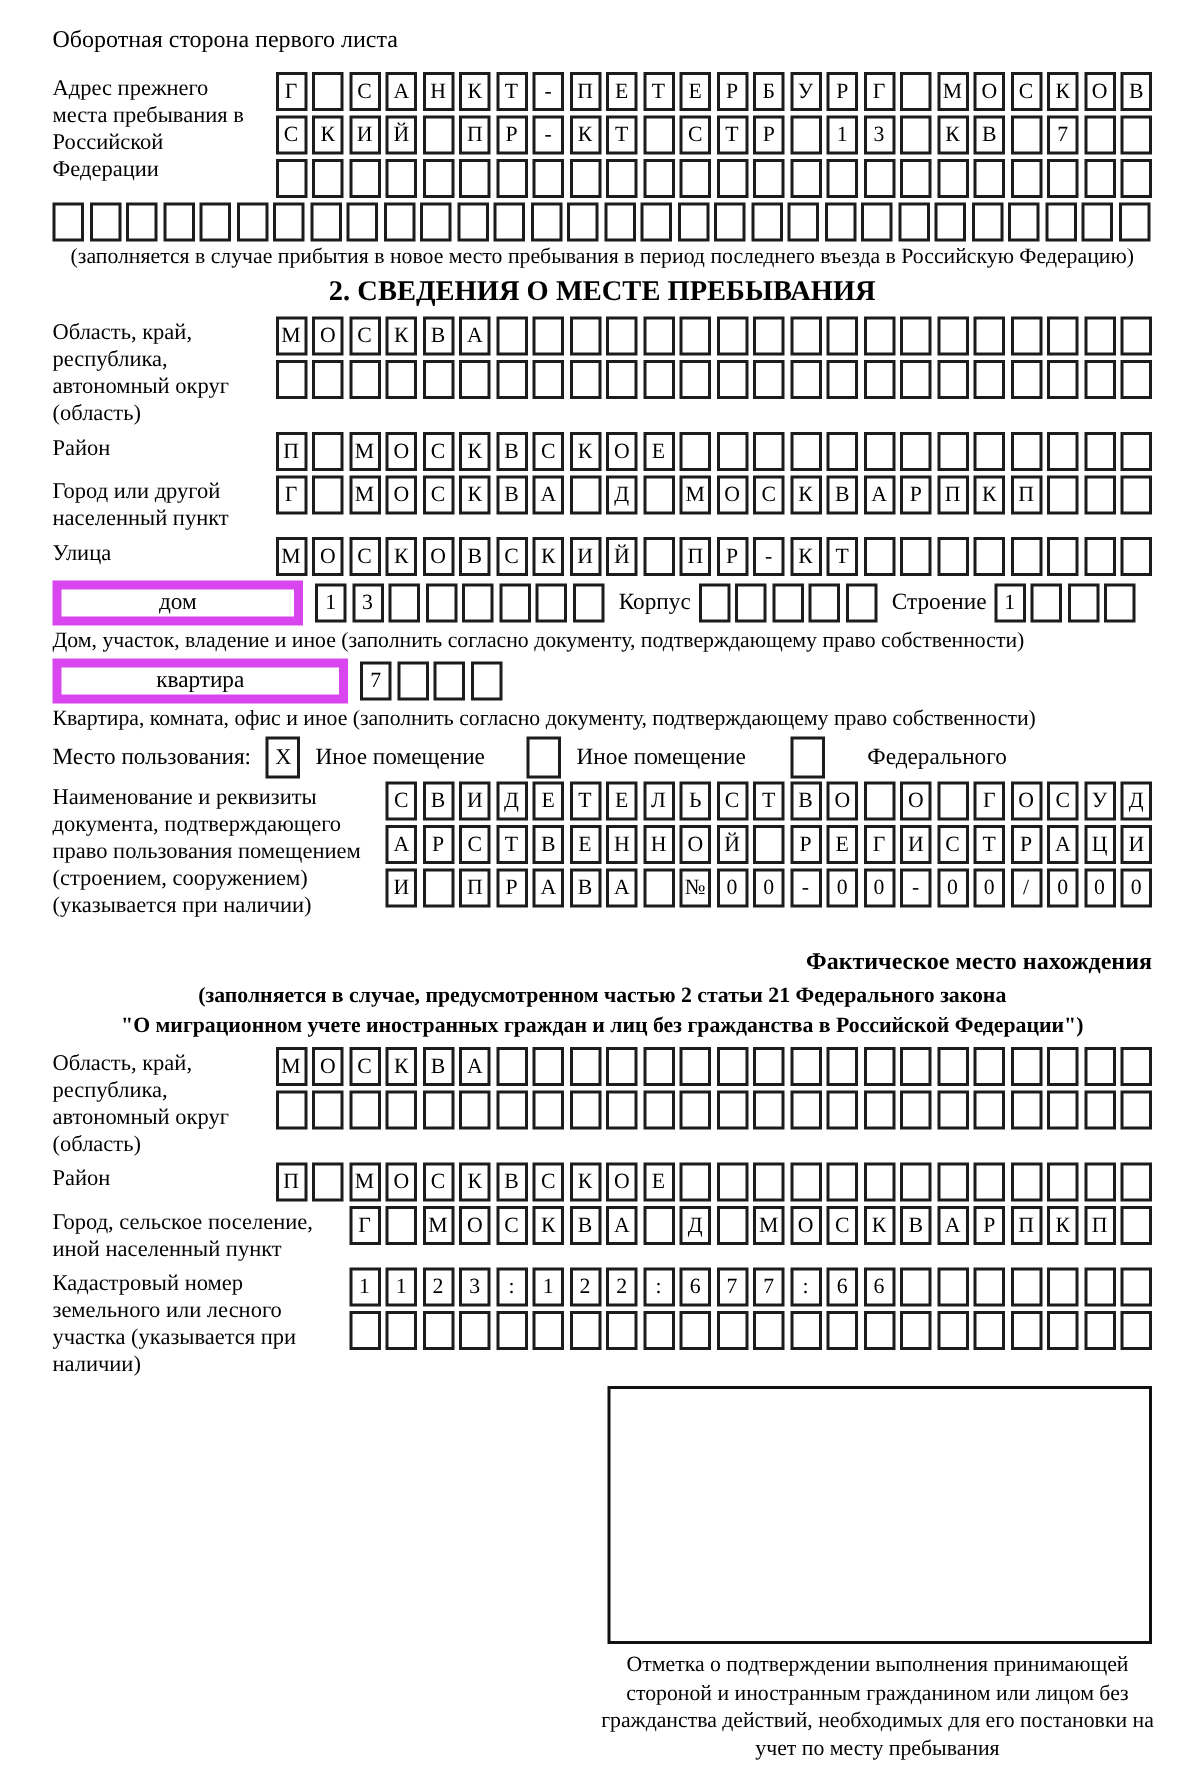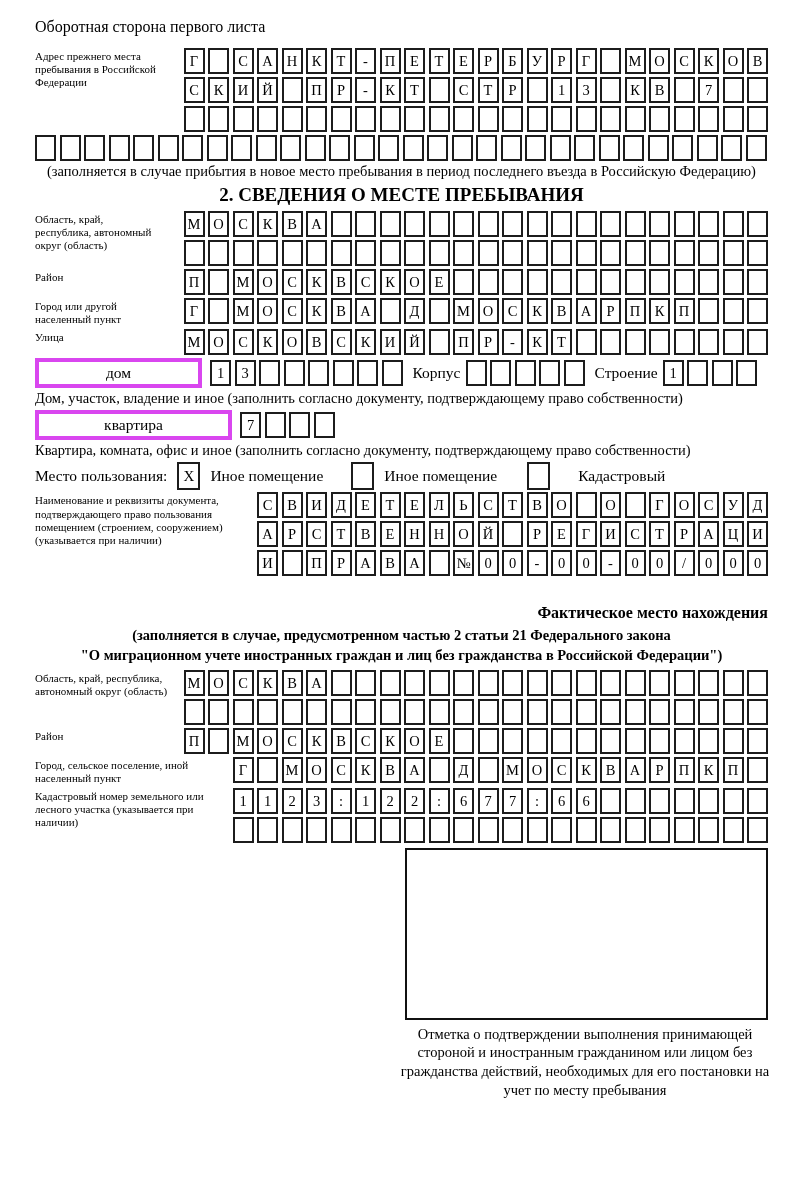--- a/index.html
+++ b/index.html
@@ -17,28 +17,28 @@
   .cells { display:flex; gap:3.5px; }
   .cell {
     flex:0 0 auto; width:21px; height:26px;
     border:2px solid #1c1c1c; background:#fff;
     font-size:14.5px; line-height:22px; text-align:center;
   }
   .cellcol { margin-left:auto; display:flex; flex-direction:column; gap:3px; }
 
   .frow { display:flex; align-items:flex-start; margin-bottom:3px; }
   .frow .cells-right { margin-left:auto; }
-  .lbl { font-size:11px; line-height:1.2; padding-top:2px; }
+  .lbl { font-size:15px; line-height:1.2; padding-top:2px; }
 
   .note-c { font-size:14.5px; text-align:center; margin:2px 0 3px; }
   .note-l { font-size:14.5px; text-align:left; margin:2px 0 3px; }
   .sec-title { font-size:19px; font-weight:bold; text-align:center; margin:4px 0 5px; }
 
   .named-box {
-    border:4px solid #d946ef; height:30px;
+    border:6px solid #d946ef; height:30px;
     display:flex; align-items:center; justify-content:center;
     font-size:15.5px; flex:0 0 auto;
   }
   .house-row { display:flex; align-items:center; margin:2px 0 2px; }
   .inline-lbl { font-size:15.5px; padding:0 5px 0 10px; white-space:nowrap; }
 
   .stay-row { display:flex; align-items:center; margin:3px 0 1px; }
   .checkbox {
     flex:0 0 auto; width:23px; height:28px; border:2px solid #1c1c1c;
     font-size:15px; line-height:24px; text-align:center; margin:0 10px;
@@ -370,21 +370,21 @@
   </div>
   <div class="note-l">Квартира, комната, офис и иное (заполнить согласно документу, подтверждающему право собственности)</div>
 
   <div class="stay-row">
     <span class="stay-text">Место пользования:</span>
     <span class="checkbox">X</span>
     <span class="stay-text">Иное помещение</span>
     <span class="checkbox" style="margin-left:28px;"></span>
     <span class="stay-text">Иное помещение</span>
     <span class="checkbox" style="margin-left:30px;"></span>
-    <span class="stay-text" style="margin-left:18px;">Кадастровый</span>
+    <span class="stay-text" style="margin-left:18px;">Федерального</span>
   </div>
 
   <div class="frow doc-block">
     <div class="lbl" style="width:215px;">Наименование и реквизиты документа, подтверждающего право пользования помещением (строением, сооружением) (указывается при наличии)</div>
     <div class="cellcol">
       <div class="cells">
           <span class="cell">С</span>
           <span class="cell">В</span>
           <span class="cell">И</span>
           <span class="cell">Д</span>

